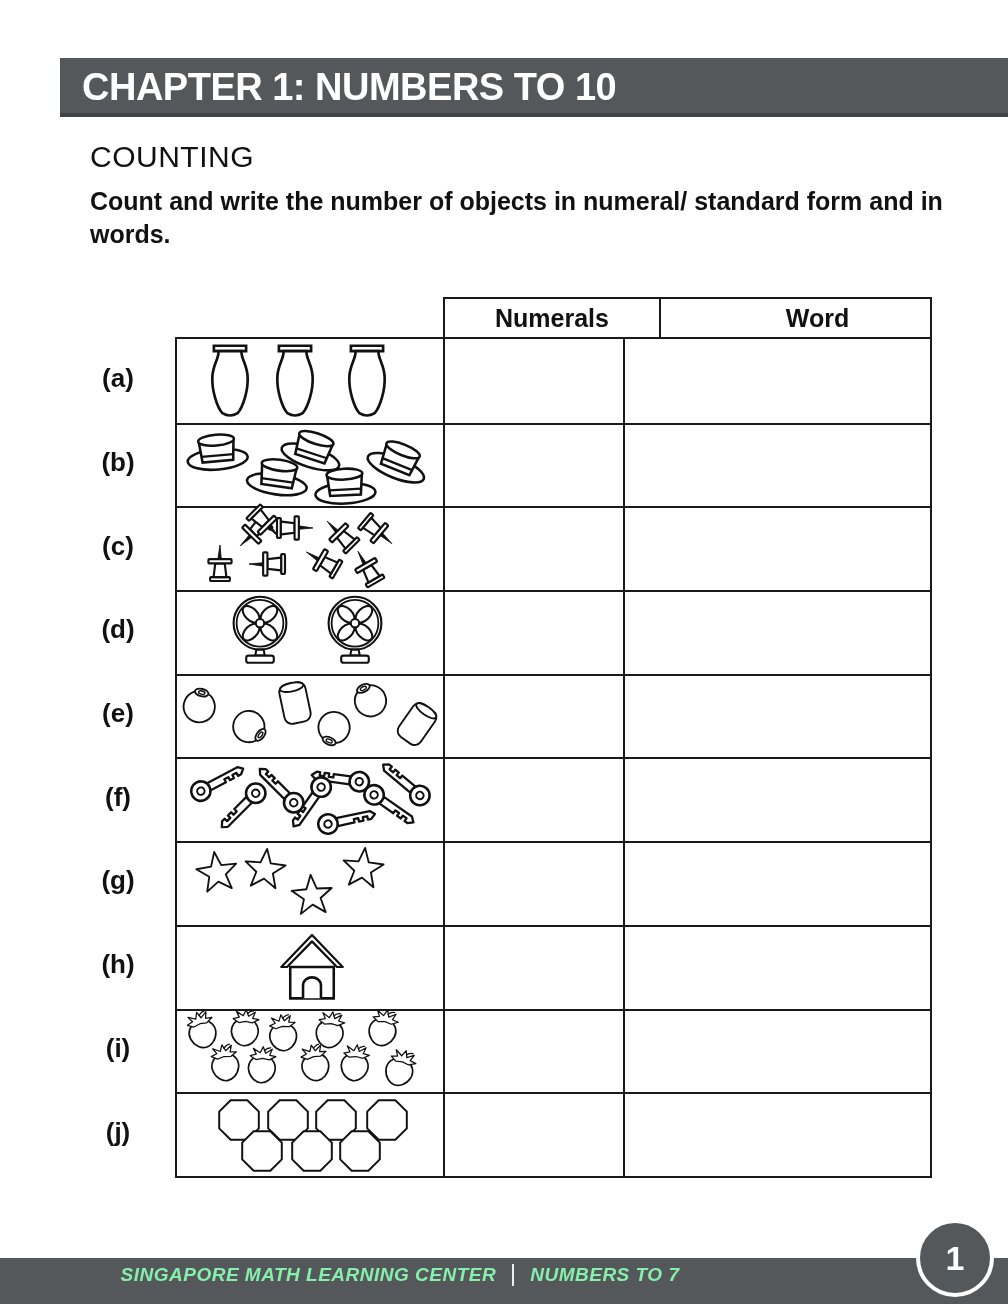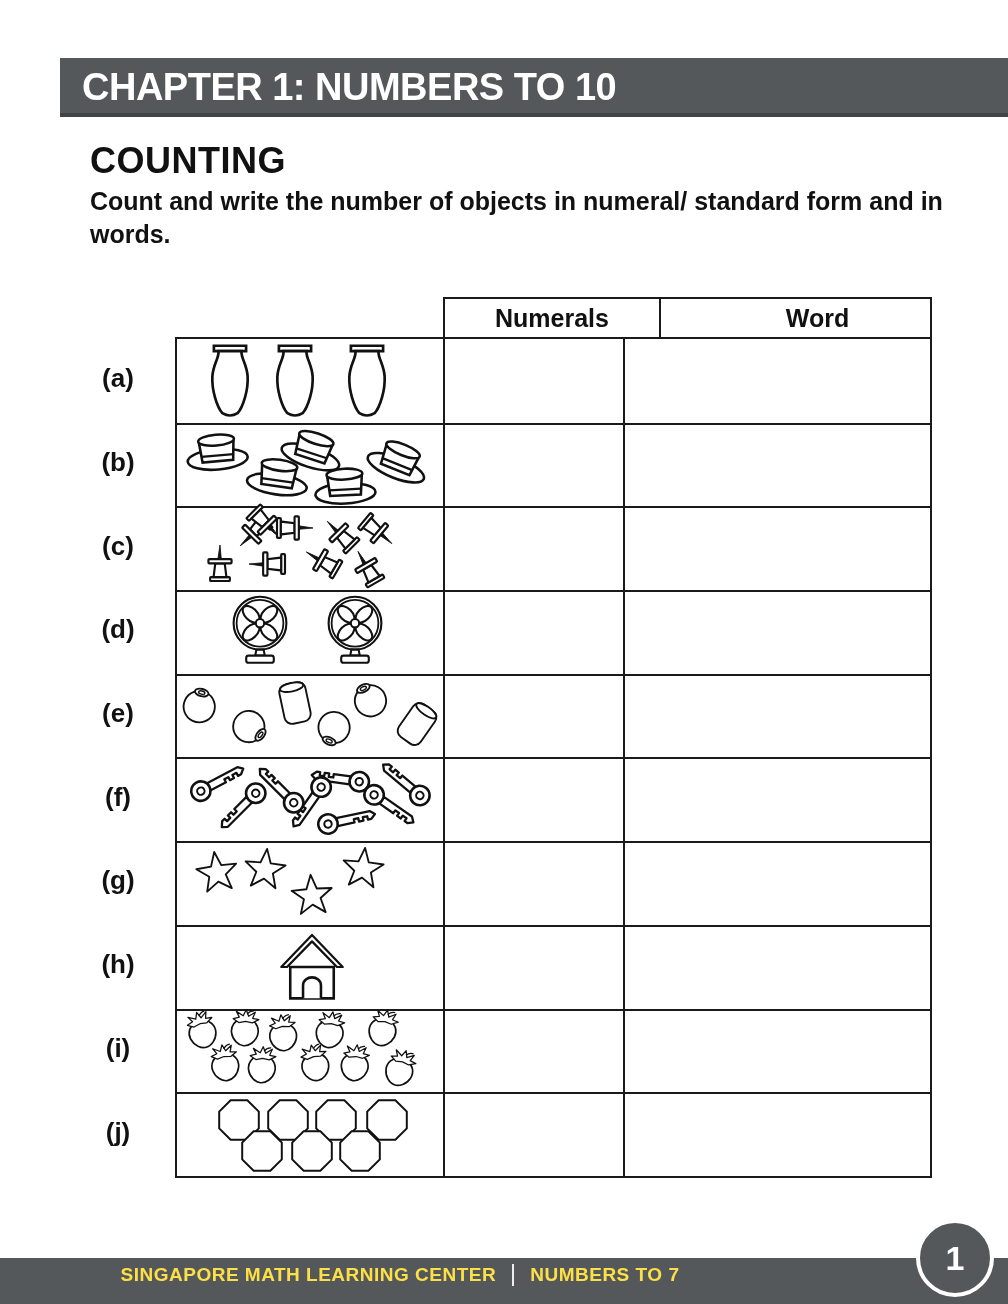--- a/index.html
+++ b/index.html
@@ -7,21 +7,21 @@
   .page {
     position:relative; width:1008px; height:1304px; background:#fff;
     font-family:"Liberation Sans", sans-serif; color:#111; overflow:hidden;
   }
   .banner {
     position:absolute; left:60px; top:58px; width:968px; height:59px;
     background:#54585a; color:#fff; display:flex; align-items:center;
     padding-left:22px; font-size:38px; font-weight:700; letter-spacing:-.5px;
     box-shadow: inset 0 -4px 0 rgba(0,0,0,.22);
   }
-  .section-title { position:absolute; left:90px; top:140px; font-size:36px; font-weight:700; letter-spacing:.5px; }
+  .section-title { position:absolute; left:90px; top:140px; font-size:30px; font-weight:400; letter-spacing:.5px; }
   .instruction { position:absolute; left:90px; top:185px; width:880px; font-size:25px; font-weight:700; line-height:33px; }
 
   .head-row {
     position:absolute; left:443px; top:297px; width:489px; height:42px;
     border:2.5px solid #1a1a1a; display:flex; background:#fff;
   }
   .head-cell { display:flex; align-items:center; justify-content:center; font-weight:700; font-size:25px;margin-left:18px; }
   .head-cell.numerals { width:178px; }
   .head-cell.word { flex:1; border-left:2.5px solid #1a1a1a;padding-left:44px; }
 
@@ -34,21 +34,21 @@
   .cell { position:relative; height:100%; }
   .cell.pic { width:265.5px; }
   .cell.num { width:180px; border-left:2.5px solid #1a1a1a; }
   .cell.word { flex:1; border-left:2.5px solid #1a1a1a; }
   .obj { position:absolute; overflow:visible; }
 
   .footer-bar { position:absolute; left:0; top:1258px; width:1008px; height:46px; background:#54585a; }
   .footer-text {
     position:absolute; left:0; top:0; width:800px; height:34px;
     display:flex; align-items:center; justify-content:center; gap:16px;
-    color:#fde047; font-size:19px; font-weight:700; letter-spacing:.5px;
+    color:#86efac; font-size:19px; font-weight:700; letter-spacing:.5px;font-style:italic;
   }
   .footer-divider { width:2px; height:22px; background:#fff; opacity:.9; }
   .page-badge {
     position:absolute; left:916px; top:1219px; width:78px; height:78px;
     border-radius:50%; background:#54585a; border:4px solid #fff;
     color:#fff; display:flex; align-items:center; justify-content:center;
     font-size:34px; font-weight:700; z-index:2;
   }
   .svg-defs { position:absolute; width:0; height:0; overflow:hidden; }
 </style>

